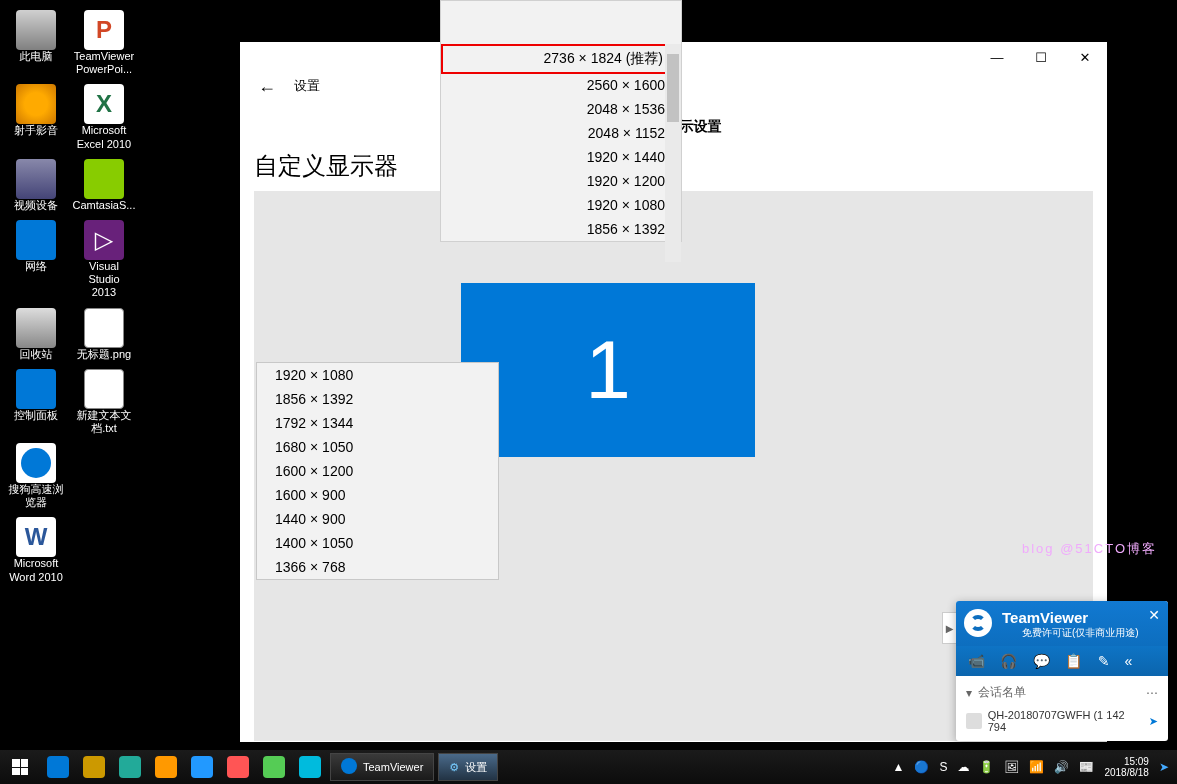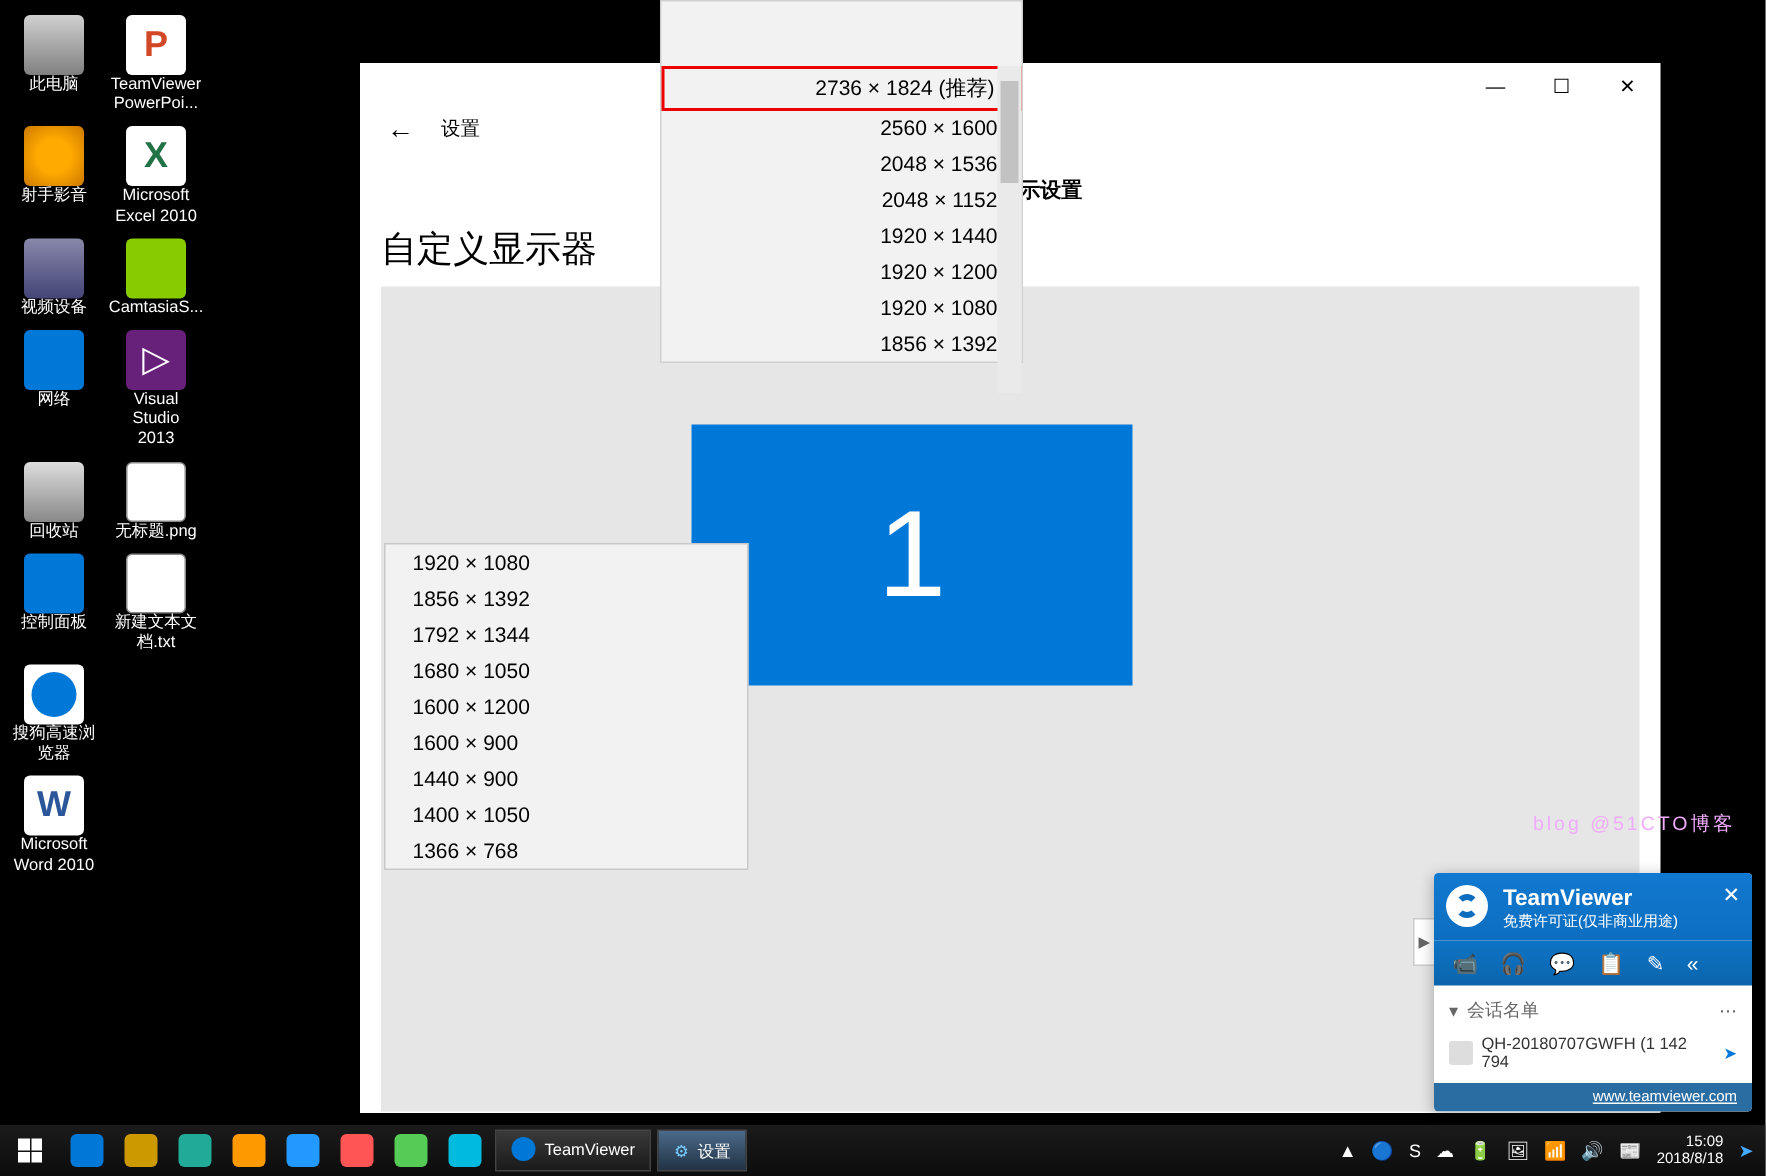--- a/index.html
+++ b/index.html
@@ -44,21 +44,21 @@
 .dd2 { position:absolute; left:256px; top:362px; width:243px; background:#f2f2f2; border:1px solid #c8c8c8; z-index:15;}
 .dd2 .sel{background:#a3cdf6;}
 .hl2{border:2.5px solid #e00;margin:-1px 0;}
 
 .wm{position:absolute;right:20px;top:540px;color:#f0abfc;font-size:13px;letter-spacing:2px;z-index:2;}
 
 
 .tv{position:absolute;right:9px;bottom:43px;width:212px;background:#fff;box-shadow:0 2px 10px rgba(0,0,0,.3);border-radius:3px;overflow:hidden;z-index:30;}
 .tv-hd{background:linear-gradient(#1179d1,#0d6ebf);color:#fff;padding:8px 10px 6px 10px;position:relative;}
 .tv-hd .tvt{font-weight:bold;font-size:15px;}
-.tv-hd .tvs{font-size:10px;}
+.tv-hd .tvs{font-size:10px;margin-left:20px;}
 .tv-hd .tvx{position:absolute;right:8px;top:6px;font-size:14px;cursor:pointer;}
 .tv-logo{position:absolute;left:8px;top:8px;width:28px;height:28px;background:#fff;border-radius:50%;display:flex;align-items:center;justify-content:center;}
 .tv-logo::after{content:"";width:8px;height:8px;border:4px solid #0d6ebf;border-radius:50%;border-left-color:transparent;border-right-color:transparent;}
 .tv-hd .txt{margin-left:36px;}
 .tv-tools{background:linear-gradient(#0e74c5,#0b65ad);height:30px;display:flex;align-items:center;gap:15px;padding:0 12px;color:#fff;font-size:14px;}
 .tv-tools span{cursor:pointer;}
 .tv-sess{padding:8px 10px;font-size:12px;}
 .tv-sess-hd{color:#666;margin-bottom:8px;display:flex;align-items:center;gap:6px;}
 .tv-sess-row{display:flex;align-items:center;gap:6px;color:#333;font-size:11px;}
 .tv-sess-row .avs{width:16px;height:16px;background:#ddd;border-radius:2px;display:inline-block;}
@@ -244,21 +244,20 @@
       <span>▾</span>
       <span>会话名单</span>
       <span style="margin-left:auto">⋯</span>
     </div>
     <div class="tv-sess-row">
       <span class="avs"></span>
       <span>QH-20180707GWFH (1 142 794</span>
       <span style="margin-left:auto;color:#0078d7">➤</span>
     </div>
   </div>
-  <div class="tv-ft">www.teamviewer.com</div>
 </div>
 
 <div class="taskbar">
   <div class="start">
     <div class="win-logo">
         <span></span>
         <span></span>
         <span></span>
         <span></span>
       </div>

